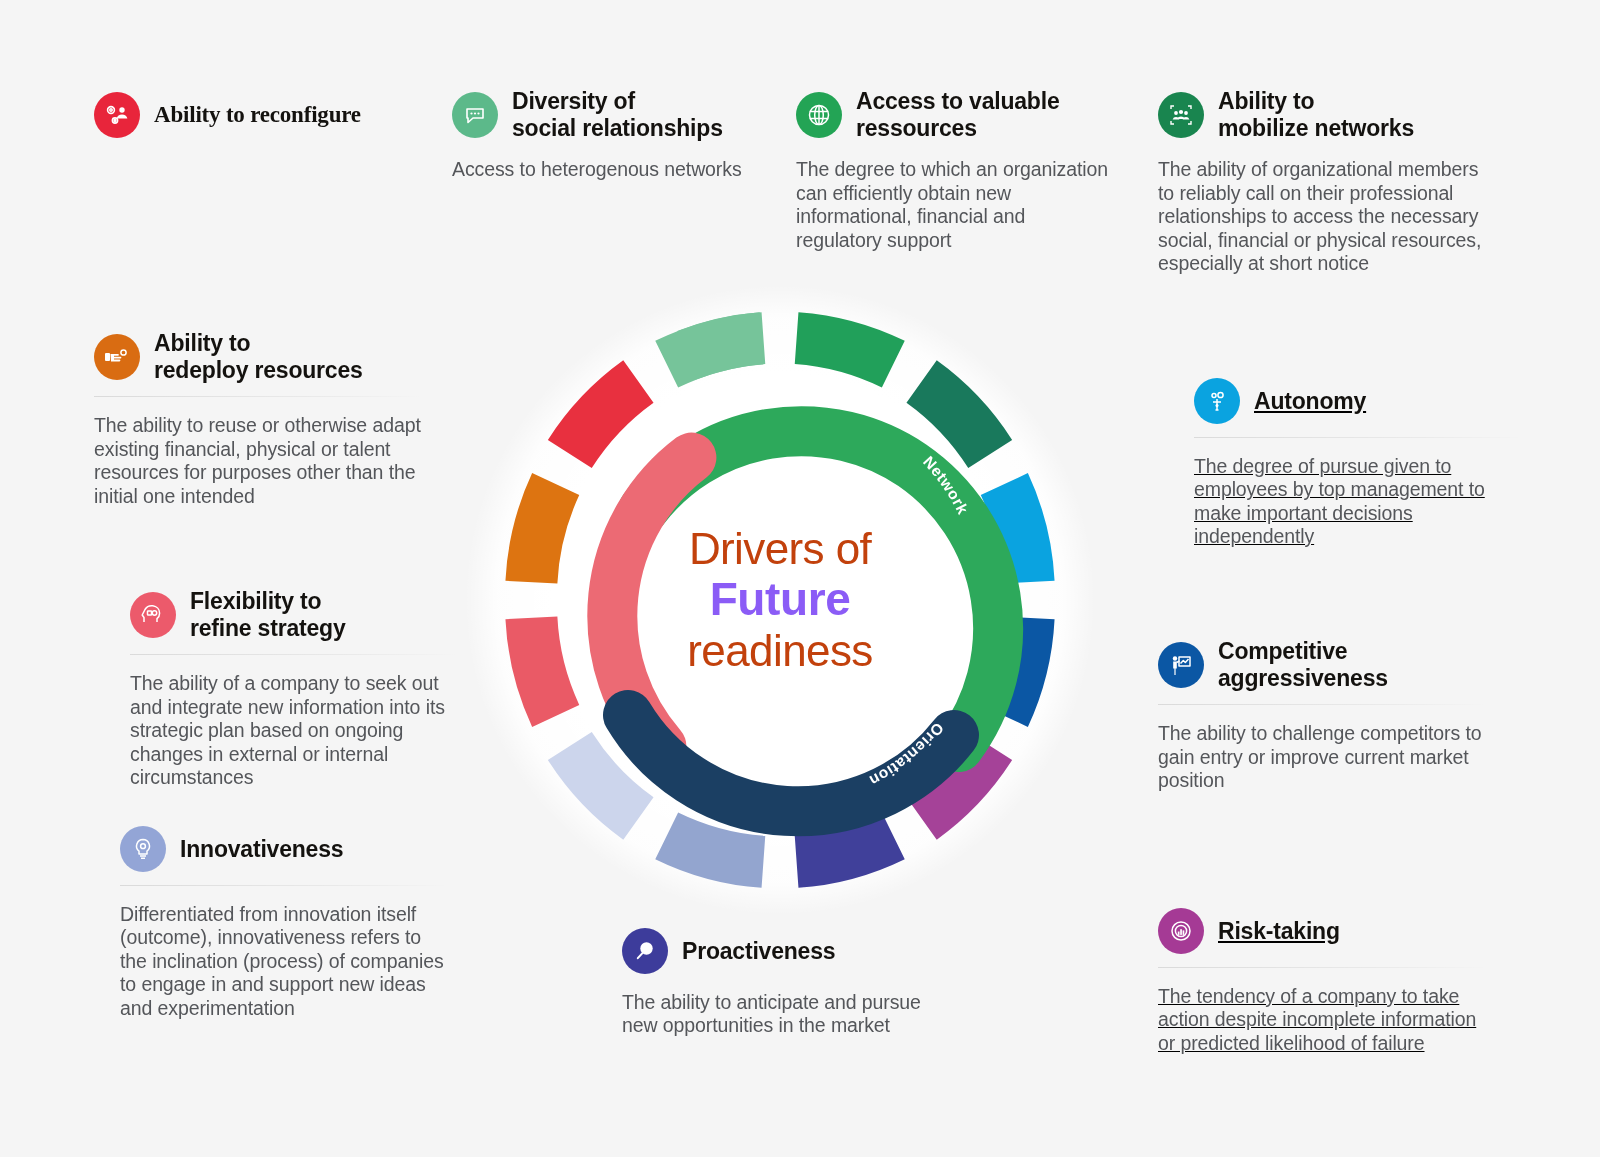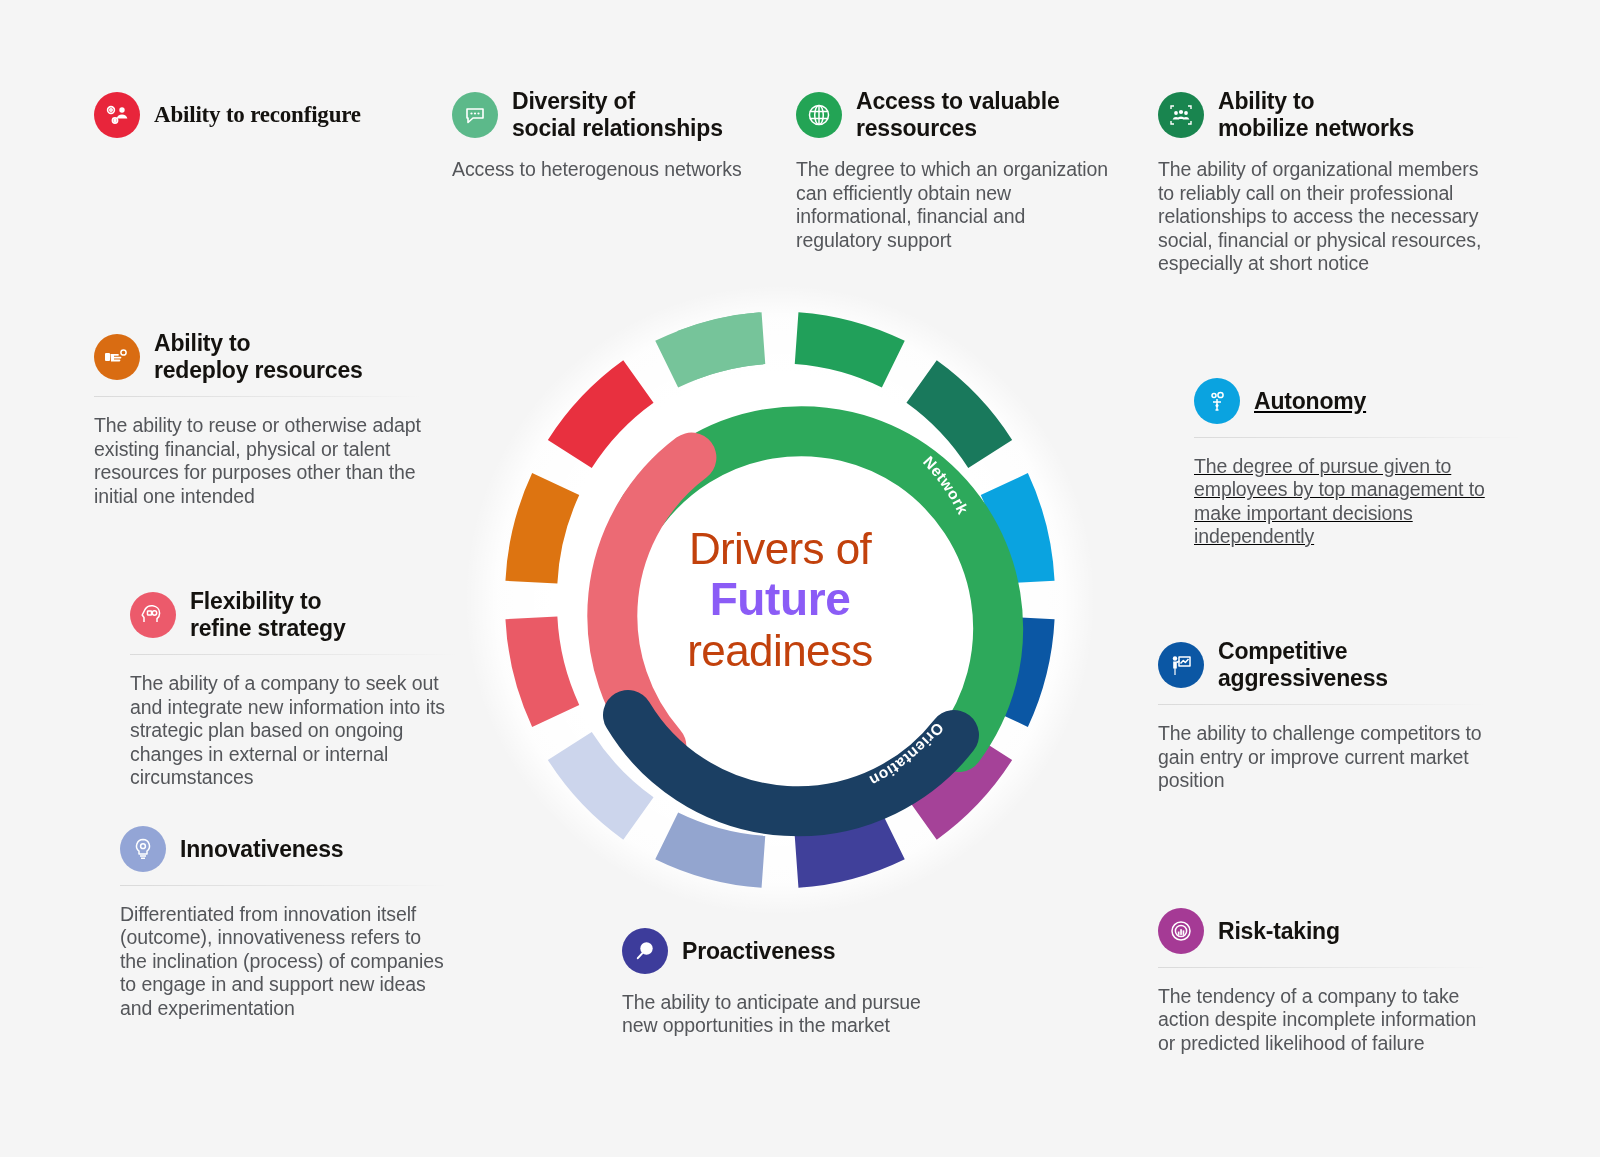--- a/index.html
+++ b/index.html
@@ -268,21 +268,21 @@
             <path d="M10.5 12.5l3 -1.5"></path>
           </g>
         </svg>
       </span>
       <div class="block-title">Competitive<br>aggressiveness</div>
     </div>
     <div class="block-rule"></div>
     <div class="block-body">The ability to challenge competitors to gain entry or improve current market position</div>
   </div>
 
-  <div class="block" style="left:1158px; top:908px; width:330px;">
+  <div class="block" style="left:1158px; top:908px; width:330px;text-decoration:underline;">
     <div class="block-head">
       <span class="icon-badge" style="background:#a53a95">
         <svg width="30" height="30" viewBox="0 0 30 30">
           <g fill="none" stroke="#fff" stroke-width="1.5">
             <circle cx="15" cy="15" r="9"></circle>
             <circle cx="15" cy="15" r="5.6"></circle>
           </g>
           <g fill="#fff">
             <rect x="11.8" y="15.5" width="1.7" height="3.4"></rect>
             <rect x="14.2" y="13.2" width="1.7" height="5.7"></rect>

